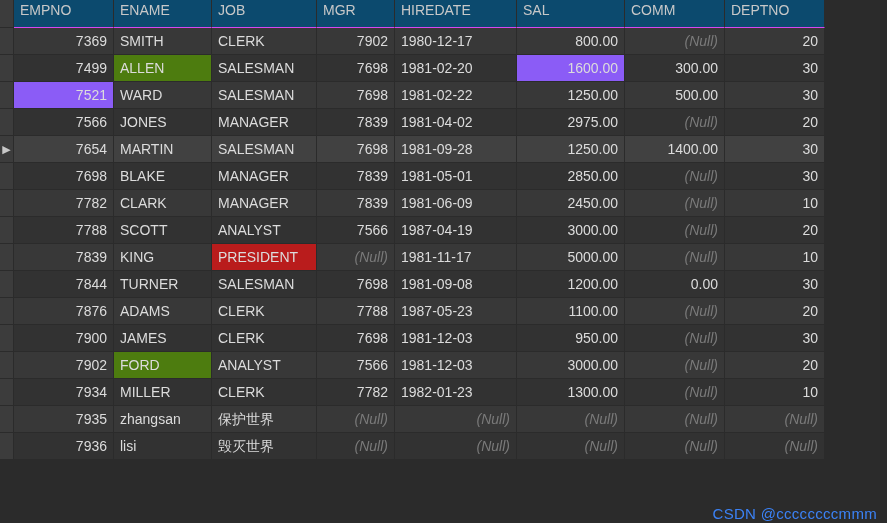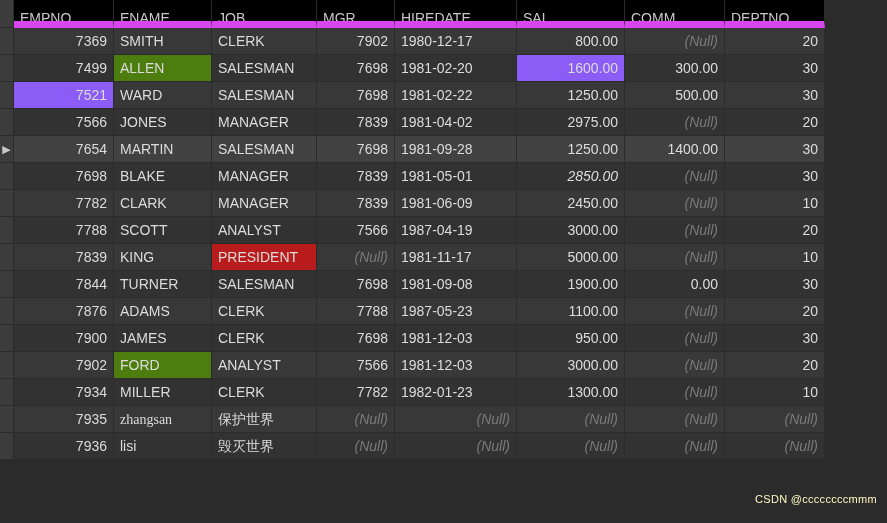--- a/index.html
+++ b/index.html
@@ -12,26 +12,26 @@
     height: 523px;
     overflow: hidden;
     position: relative;
   }
   .grid {
     display: grid;
     grid-template-columns: 14px 100px 98px 105px 78px 122px 108px 100px 100px;
     width: 100%;
   }
   .hdr {
-    background: #000000;
+    background: #0c4a6e;
     color: #c8c8c8;
-    padding: 8px 6px;
+    padding: 0 6px;
     font-weight: 400;
     border-right: 1px solid #2b2b2b;
-    border-bottom: 7px solid #d946ef;
+    border-bottom: 1px solid #d946ef;
     white-space: nowrap;
     overflow: hidden;
     height: 28px;
     line-height: 20px;
   }
   .gutter-hdr {
     background: #3c3c3c;
     border-right: 1px solid #2b2b2b;
     border-bottom: 1px solid #2b2b2b;
     height: 28px;
@@ -55,23 +55,23 @@
     height: 27px;
     line-height: 19px;
     color: #dcdcdc;
   }
   .num  { text-align: right; }
   .txt  { text-align: left; }
   .null { color: #7a7a7a; font-style: italic; text-align: right; }
   .watermark {
     position: absolute;
     right: 10px;
-    bottom: 18px;
-    color: #fef9c3;
-    font-size: 11px;
+    bottom: 1px;
+    color: #3b82f6;
+    font-size: 15px;
     letter-spacing: 0.3px;
   }
 </style>
 </head>
 <body>
 
 <div class="grid" id="grid">
     <div class="gutter-hdr"></div>
     <div class="hdr">EMPNO</div>
     <div class="hdr">ENAME</div>
@@ -125,21 +125,21 @@
     <div class="cell txt row-sel" style="background: rgb(65, 65, 65);">1981-09-28</div>
     <div class="cell num row-sel" style="background: rgb(65, 65, 65);">1250.00</div>
     <div class="cell num row-sel" style="background: rgb(65, 65, 65);">1400.00</div>
     <div class="cell num row-sel" style="background: rgb(65, 65, 65);">30</div>
     <div class="gutter"></div>
     <div class="cell num row-even" style="background: rgb(50, 50, 50);">7698</div>
     <div class="cell txt row-even" style="background: rgb(50, 50, 50);">BLAKE</div>
     <div class="cell txt row-even" style="background: rgb(50, 50, 50);">MANAGER</div>
     <div class="cell num row-even" style="background: rgb(50, 50, 50);">7839</div>
     <div class="cell txt row-even" style="background: rgb(50, 50, 50);">1981-05-01</div>
-    <div class="cell num row-even" style="background: rgb(50, 50, 50); font-style: italic;">2850.00</div>
+    <div class="cell num row-even" style="background: rgb(50, 50, 50);">2850.00</div>
     <div class="cell null row-even" style="background: rgb(50, 50, 50);">(Null)</div>
     <div class="cell num row-even" style="background: rgb(50, 50, 50);">30</div>
     <div class="gutter"></div>
     <div class="cell num row-odd" style="background: rgb(56, 56, 56);">7782</div>
     <div class="cell txt row-odd" style="background: rgb(56, 56, 56);">CLARK</div>
     <div class="cell txt row-odd" style="background: rgb(56, 56, 56);">MANAGER</div>
     <div class="cell num row-odd" style="background: rgb(56, 56, 56);">7839</div>
     <div class="cell txt row-odd" style="background: rgb(56, 56, 56);">1981-06-09</div>
     <div class="cell num row-odd" style="background: rgb(56, 56, 56);">2450.00</div>
     <div class="cell null row-odd" style="background: rgb(56, 56, 56);">(Null)</div>
@@ -161,21 +161,21 @@
     <div class="cell txt row-odd" style="background: rgb(56, 56, 56);">1981-11-17</div>
     <div class="cell num row-odd" style="background: rgb(56, 56, 56);">5000.00</div>
     <div class="cell null row-odd" style="background: rgb(56, 56, 56);">(Null)</div>
     <div class="cell num row-odd" style="background: rgb(56, 56, 56);">10</div>
     <div class="gutter"></div>
     <div class="cell num row-even" style="background: rgb(50, 50, 50);">7844</div>
     <div class="cell txt row-even" style="background: rgb(50, 50, 50);">TURNER</div>
     <div class="cell txt row-even" style="background: rgb(50, 50, 50);">SALESMAN</div>
     <div class="cell num row-even" style="background: rgb(50, 50, 50);">7698</div>
     <div class="cell txt row-even" style="background: rgb(50, 50, 50);">1981-09-08</div>
-    <div class="cell num row-even" style="background: rgb(50, 50, 50);">1900.00</div>
+    <div class="cell num row-even" style="background: rgb(50, 50, 50);">1200.00</div>
     <div class="cell num row-even" style="background: rgb(50, 50, 50);">0.00</div>
     <div class="cell num row-even" style="background: rgb(50, 50, 50);">30</div>
     <div class="gutter"></div>
     <div class="cell num row-odd" style="background: rgb(56, 56, 56);">7876</div>
     <div class="cell txt row-odd" style="background: rgb(56, 56, 56);">ADAMS</div>
     <div class="cell txt row-odd" style="background: rgb(56, 56, 56);">CLERK</div>
     <div class="cell num row-odd" style="background: rgb(56, 56, 56);">7788</div>
     <div class="cell txt row-odd" style="background: rgb(56, 56, 56);">1987-05-23</div>
     <div class="cell num row-odd" style="background: rgb(56, 56, 56);">1100.00</div>
     <div class="cell null row-odd" style="background: rgb(56, 56, 56);">(Null)</div>
@@ -202,21 +202,21 @@
     <div class="cell num row-even" style="background: rgb(50, 50, 50);">7934</div>
     <div class="cell txt row-even" style="background: rgb(50, 50, 50);">MILLER</div>
     <div class="cell txt row-even" style="background: rgb(50, 50, 50);">CLERK</div>
     <div class="cell num row-even" style="background: rgb(50, 50, 50);">7782</div>
     <div class="cell txt row-even" style="background: rgb(50, 50, 50);">1982-01-23</div>
     <div class="cell num row-even" style="background: rgb(50, 50, 50);">1300.00</div>
     <div class="cell null row-even" style="background: rgb(50, 50, 50);">(Null)</div>
     <div class="cell num row-even" style="background: rgb(50, 50, 50);">10</div>
     <div class="gutter"></div>
     <div class="cell num row-odd" style="background: rgb(56, 56, 56);">7935</div>
-    <div class="cell txt row-odd" style="background: rgb(56, 56, 56); font-family: Liberation Serif, serif;">zhangsan</div>
+    <div class="cell txt row-odd" style="background: rgb(56, 56, 56);">zhangsan</div>
     <div class="cell txt row-odd" style="background: rgb(56, 56, 56);">保护世界</div>
     <div class="cell null row-odd" style="background: rgb(56, 56, 56);">(Null)</div>
     <div class="cell null row-odd" style="background: rgb(56, 56, 56);">(Null)</div>
     <div class="cell null row-odd" style="background: rgb(56, 56, 56);">(Null)</div>
     <div class="cell null row-odd" style="background: rgb(56, 56, 56);">(Null)</div>
     <div class="cell null row-odd" style="background: rgb(56, 56, 56);">(Null)</div>
     <div class="gutter"></div>
     <div class="cell num row-even" style="background: rgb(50, 50, 50);">7936</div>
     <div class="cell txt row-even" style="background: rgb(50, 50, 50);">lisi</div>
     <div class="cell txt row-even" style="background: rgb(50, 50, 50);">毁灭世界</div>

